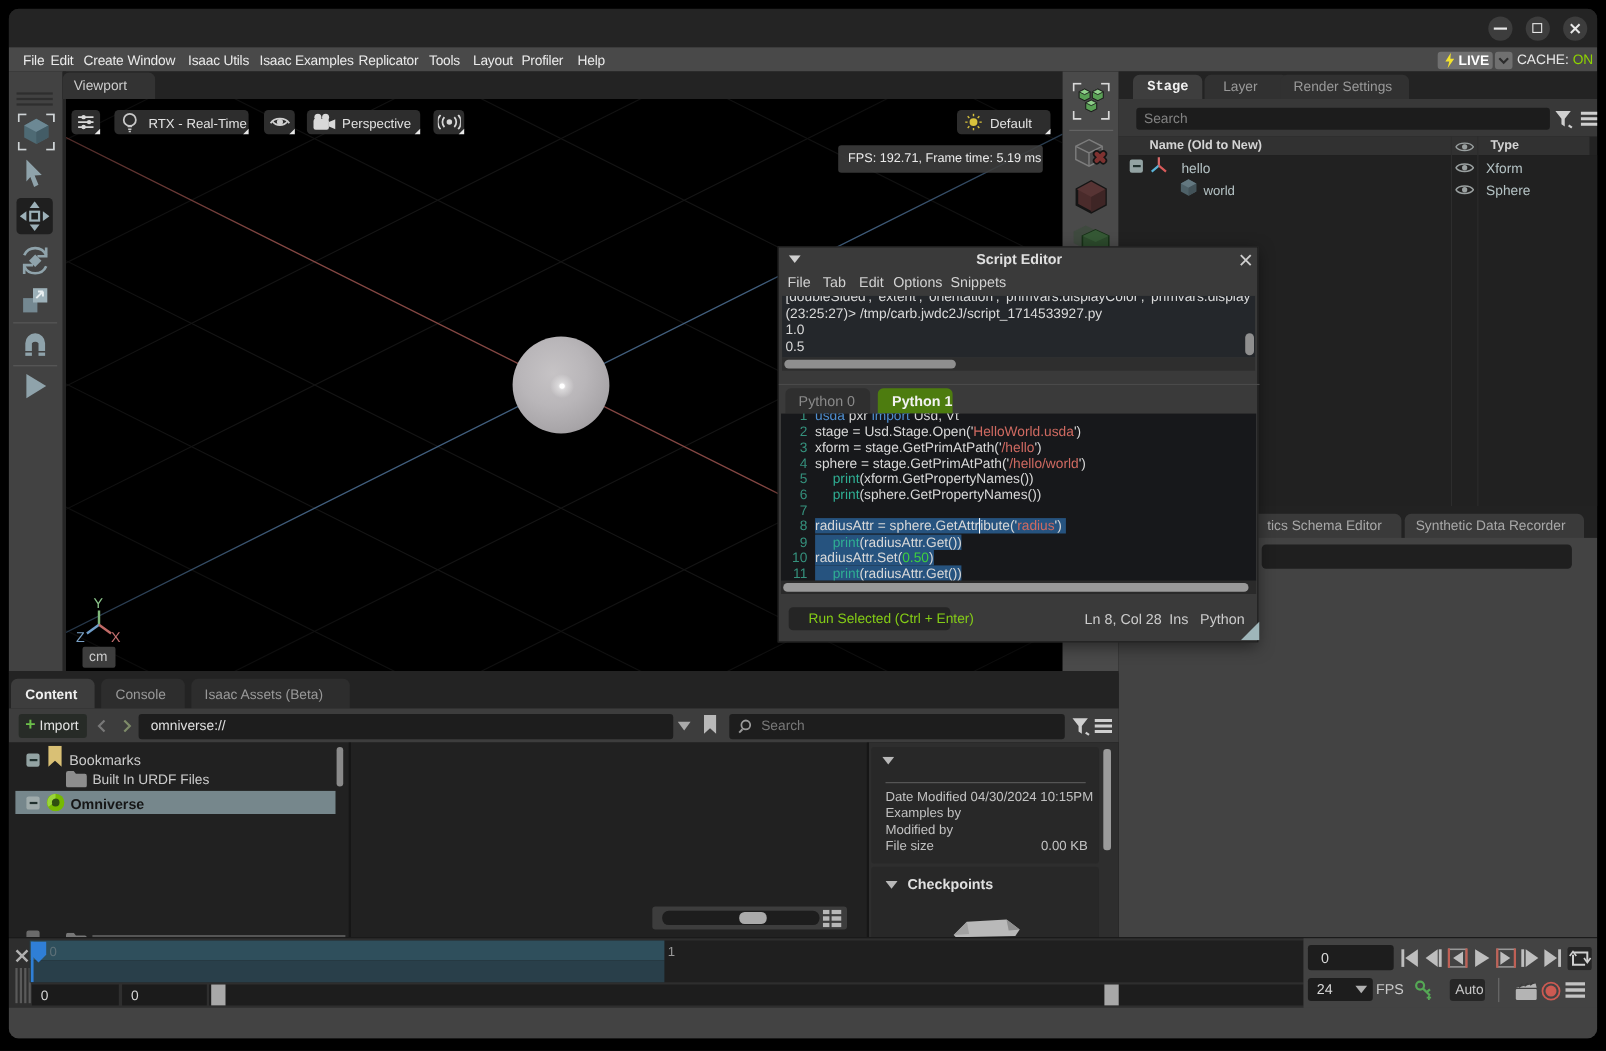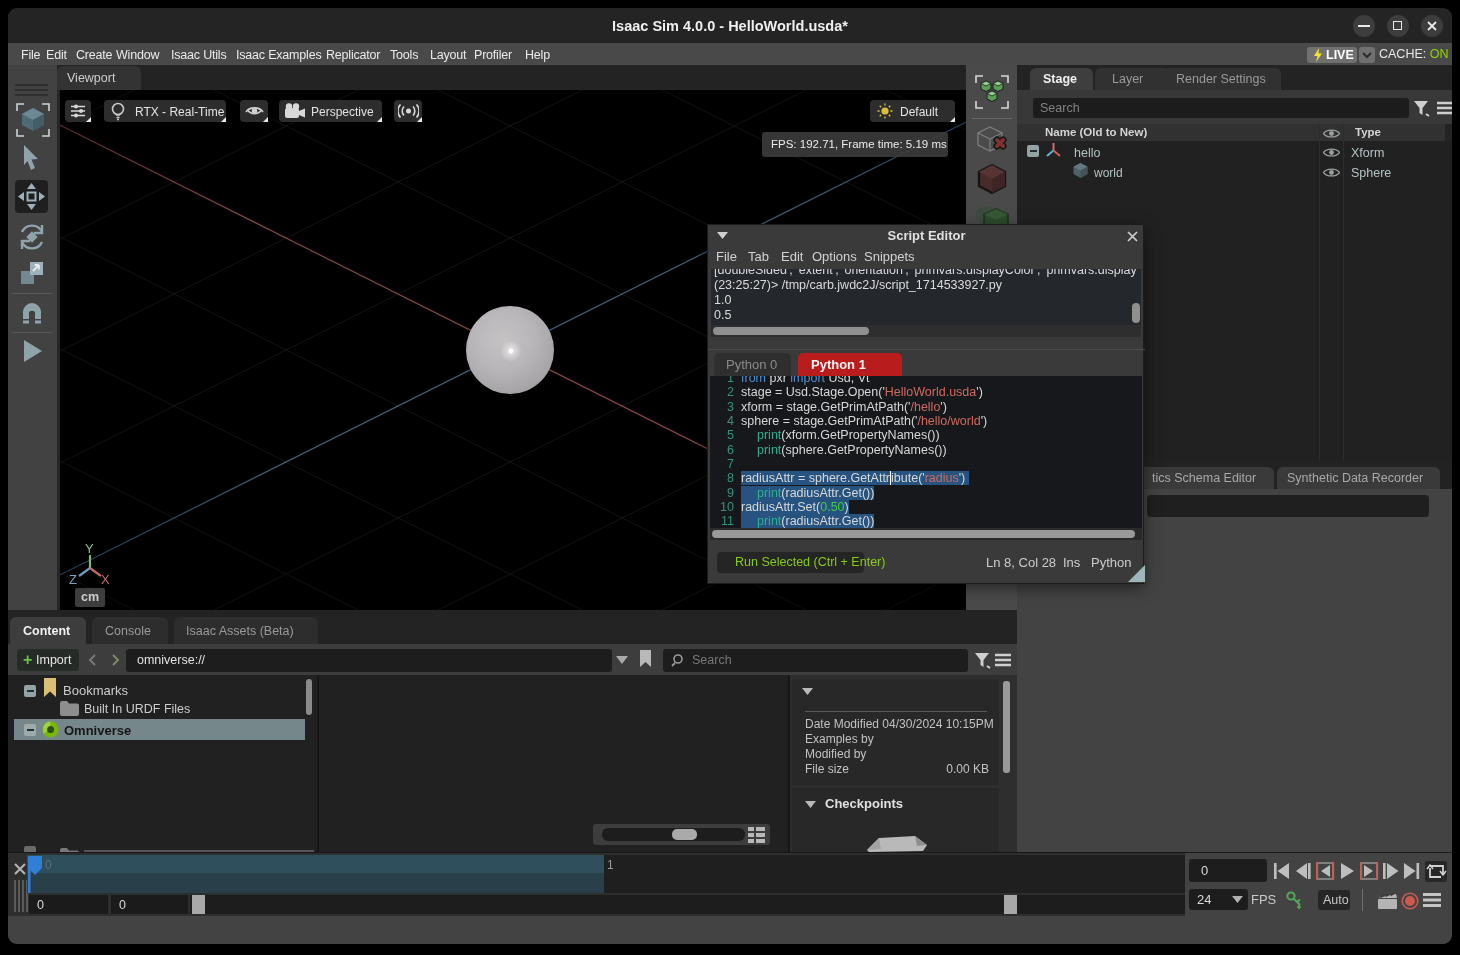--- a/index.html
+++ b/index.html
@@ -17,21 +17,20 @@
 .st { color:#cf6a61; }
 .nm { color:#3ecf3e; }
 .sel { background:#26537f; }
 .cur { border-left:1.4px solid #fff; }
 </style>
 </head>
 <body>
 <div id="win">
 
 <div class="abs" id="titlebar" style="left:0;top:0;width:1444px;height:35px;background:#242424;">
-  <div class="txt" style="left:0;width:1444px;top:10px;text-align:center;font-size:14.5px;font-weight:bold;color:#efefef;">Isaac Sim 4.0.0 - HelloWorld.usda*</div>
   <div class="abs" style="left:1345px;top:7px;width:22px;height:22px;border-radius:11px;background:#3d3d3d;">
     <div class="abs" style="left:5px;top:10px;width:12px;height:2px;background:#e8e8e8;"></div>
   </div>
   <div class="abs" style="left:1379px;top:7px;width:22px;height:22px;border-radius:11px;background:#3d3d3d;">
     <div class="abs" style="left:6px;top:6px;width:9px;height:9px;border:1.6px solid #e8e8e8;"></div>
   </div>
   <div class="abs" style="left:1413px;top:7px;width:22px;height:22px;border-radius:11px;background:#3d3d3d;">
     <svg class="abs" style="left:5px;top:5px;" width="12" height="12">
           <path d="M2 2 L10 10 M10 2 L2 10" stroke="#e8e8e8" stroke-width="1.8"></path>
         </svg>
@@ -175,21 +174,21 @@
 
     <g stroke-width="2.2">
       <line x1="30" y1="478" x2="30" y2="465" stroke="#7fb87a"></line>
       <line x1="30" y1="478" x2="19" y2="486" stroke="#6f9dc8"></line>
       <line x1="30" y1="478" x2="41" y2="486" stroke="#c06a66"></line>
     </g>
     <text x="25" y="463" fill="#8bc48a" font-size="13">Y</text>
     <text x="41" y="494" fill="#c47070" font-size="13">X</text>
     <text x="9" y="494" fill="#7aa0c4" font-size="13">Z</text>
   </svg>
-  <div class="abs" style="left:15px;top:498px;width:30px;height:19px;background:#3d3d3d;border-radius:2px;font-weight:bold;">
+  <div class="abs" style="left:15px;top:498px;width:30px;height:19px;background:#3d3d3d;border-radius:2px;">
     <div class="txt" style="left:6px;top:2px;font-size:12.5px;color:#cccccc;">cm</div>
   </div>
 
   <div class="abs" style="left:5px;top:10px;width:26px;height:22px;background:#2d2d2d;border-radius:4px;">
     <svg class="abs" style="left:5px;top:3px;" width="16" height="16">
       <g stroke="#d8d8d8" stroke-width="1.5">
             <path d="M1 3.5 H15 M1 8 H15 M1 12.5 H15"></path>
           </g>
       <circle cx="6" cy="3.5" r="2" fill="#d8d8d8"></circle>
           <circle cx="11" cy="8" r="2" fill="#d8d8d8"></circle>
@@ -278,21 +277,21 @@
   <svg class="abs" style="left:9px;top:136px;" width="36" height="32">
     <path d="M12 4 L23 9.5 V20 L12 25.5 L1 20 V9.5 Z" fill="#3d4a3d" opacity="0.85"></path>
     <path d="M21 8 L33 13.5 V25 L21 30.5 L9 25 V13.5 Z" fill="#2c4a2c" stroke="#173017" stroke-width="1.4"></path>
     <path d="M21 8 L33 13.5 L21 19 L9 13.5 Z" fill="#355835"></path>
   </svg>
 </div>
 
 <div class="abs" id="stagepanel" style="left:1009px;top:57px;width:435px;height:395px;background:#232323;">
 
   <div class="abs" style="left:13px;top:3px;width:63px;height:22px;background:#3e3e3e;border-radius:6px 6px 0 0;">
-    <div class="txt" style="left:13px;top:4px;font-size:12.5px;font-weight:bold;color:#f0f0f0;">Stage</div>
+    <div class="txt" style="left:13px;top:4px;font-size:12.5px;font-weight:bold;color:#f0f0f0;font-family:Liberation Mono, monospace;">Stage</div>
   </div>
   <div class="abs" style="left:78px;top:3px;width:76px;height:22px;background:#313131;border-radius:6px 6px 0 0;">
     <div class="txt" style="left:17px;top:4px;font-size:12.5px;color:#999;">Layer</div>
   </div>
   <div class="abs" style="left:147px;top:3px;width:117px;height:22px;background:#313131;border-radius:6px 6px 0 0;">
     <div class="txt" style="left:12px;top:4px;font-size:12.5px;color:#999;">Render Settings</div>
   </div>
 
   <div class="abs" style="left:0px;top:25px;width:435px;height:34px;background:#383838;"></div>
   <div class="abs" style="left:16px;top:33px;width:376px;height:20px;background:#1c1c1c;border-radius:3px;">
@@ -593,26 +592,26 @@
     <div class="abs" style="left:421px;top:34px;width:8px;height:20px;background:#8f8f8f;border-radius:4px;"></div>
   </div>
   <div class="abs" style="left:3px;top:100px;width:430px;height:12px;background:#2e2e2e;">
     <div class="abs" style="left:2px;top:2px;width:156px;height:8px;background:#8f8f8f;border-radius:4px;"></div>
   </div>
 
   <div class="abs" style="left:0px;top:124px;width:437px;height:1px;background:#4a4a4a;"></div>
   <div class="abs" style="left:6px;top:128px;width:77px;height:23px;background:#2f2f2f;border-radius:5px 5px 0 0;">
     <div class="txt" style="left:12px;top:4px;font-size:13px;color:#8a8a8a;">Python 0</div>
   </div>
-  <div class="abs" style="left:90px;top:128px;width:104px;height:23px;background:#b91c1c;border-radius:5px 5px 0 0;">
+  <div class="abs" style="left:90px;top:128px;width:68px;height:23px;background:#4d7c0f;border-radius:5px 5px 0 0;">
     <div class="txt" style="left:13px;top:4px;font-size:13px;font-weight:bold;color:#f2f2f2;">Python 1</div>
   </div>
 
   <div class="abs" id="code" style="left:2px;top:151px;width:432px;height:152px;background:#17181b;overflow:hidden;font-size:12.5px;">
-    <div class="cl" style="top:-5px"><span class="ln">1</span><span class="cc"><span class="kw">from</span> pxr <span class="kw">import</span> Usd, Vt</span></div>
+    <div class="cl" style="top:-5px"><span class="ln">1</span><span class="cc"><span class="kw">usda</span> pxr <span class="kw">import</span> Usd, Vt</span></div>
     <div class="cl" style="top:9px"><span class="ln">2</span><span class="cc">stage = Usd.Stage.Open('<span class="st">HelloWorld.usda</span>')</span></div>
     <div class="cl" style="top:24px"><span class="ln">3</span><span class="cc">xform = stage.GetPrimAtPath('<span class="st">/hello</span>')</span></div>
     <div class="cl" style="top:38px"><span class="ln">4</span><span class="cc">sphere = stage.GetPrimAtPath('<span class="st">/hello/world</span>')</span></div>
     <div class="cl" style="top:52px"><span class="ln">5</span><span class="cc"><span class="fn">print</span>(xform.GetPropertyNames())</span></div>
     <div class="cl" style="top:67px"><span class="ln">6</span><span class="cc"><span class="fn">print</span>(sphere.GetPropertyNames())</span></div>
     <div class="cl" style="top:81px"><span class="ln">7</span></div>
     <div class="cl" style="top:95px"><span class="ln">8</span><span class="cc"><span class="sel">radiusAttr = sphere.GetAttr<span class="cur"></span>ibute('<span class="st">radius</span>') </span></span></div>
     <div class="cl" style="top:110px"><span class="ln">9</span><span class="cc"><span class="sel"><span class="fn">print</span>(radiusAttr.Get())</span></span></div>
     <div class="cl" style="top:124px"><span class="ln">10</span><span class="cc"><span class="sel">radiusAttr.Set(<span class="nm">0.50</span>)</span></span></div>
     <div class="cl" style="top:138px"><span class="ln">11</span><span class="cc"><span class="sel"><span class="fn">print</span>(radiusAttr.Get())</span></span></div>

